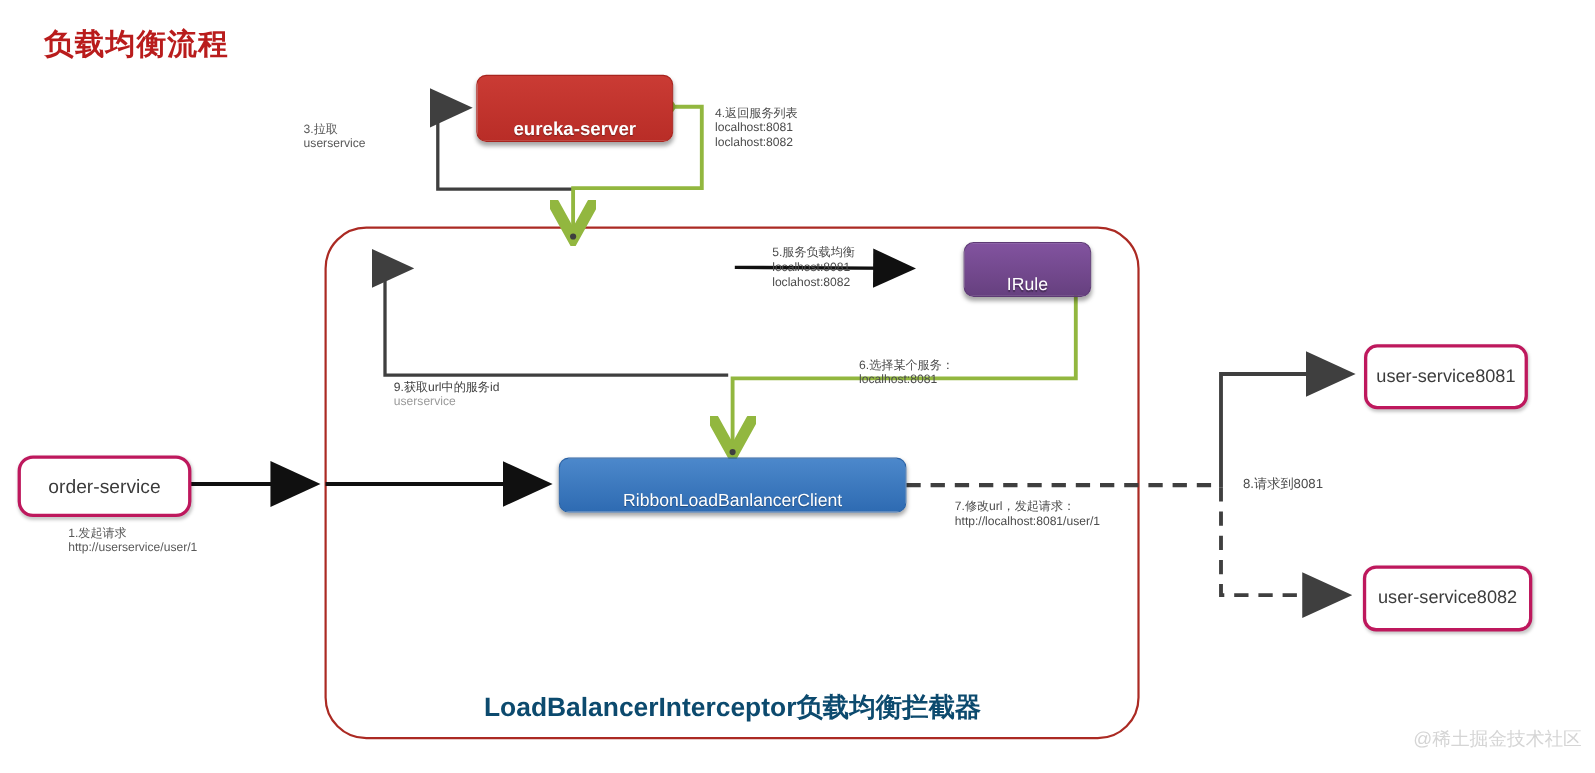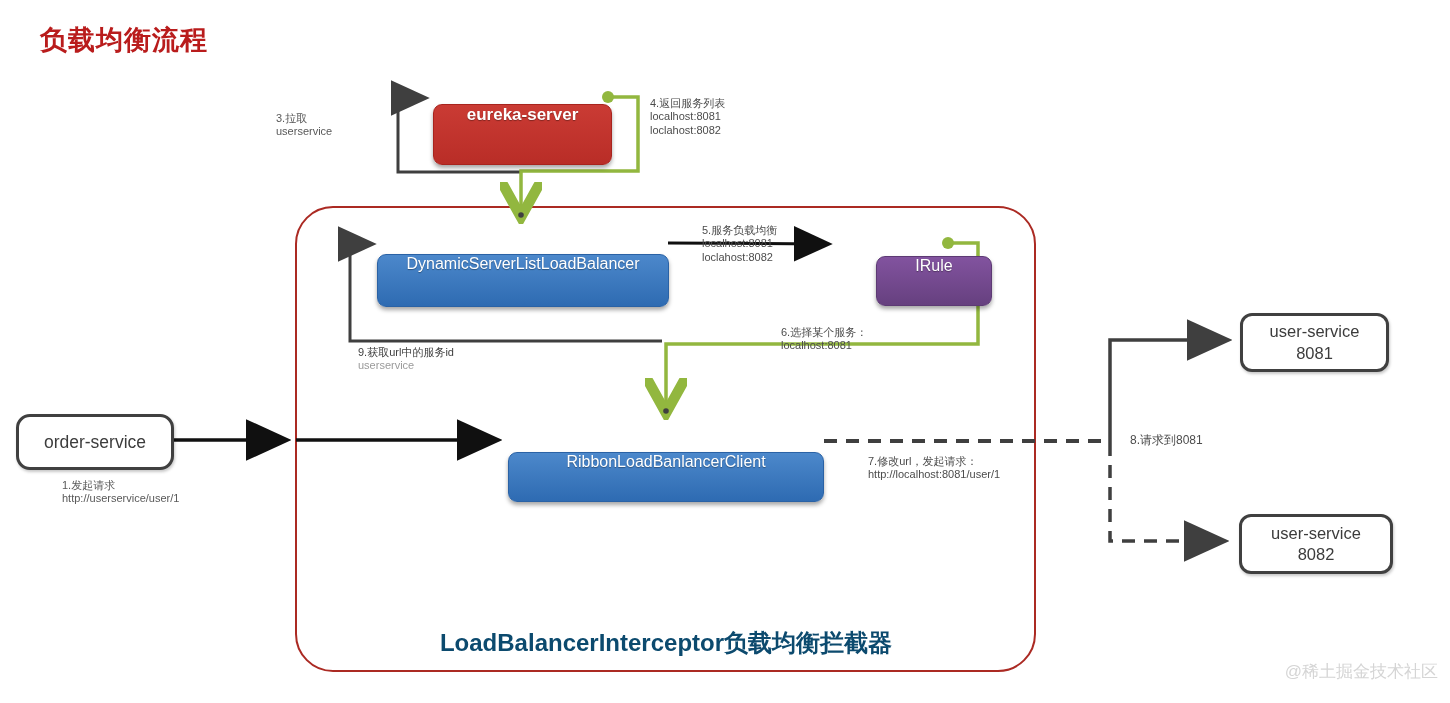--- a/index.html
+++ b/index.html
@@ -11,30 +11,30 @@
     position:absolute;left:40px;top:22px;font-size:27px;font-weight:800;
     color:#b91c1c;letter-spacing:1px;
   }
   .frame{
     position:absolute;left:295px;top:206px;width:741px;height:466px;
     border:2.5px solid #ab2a23;border-radius:38px;box-sizing:border-box;
     background:transparent;z-index:1;
   }
   svg.wires{position:absolute;left:0;top:0;z-index:2;}
   .node{
-    position:absolute;display:flex;align-items:flex-start;justify-content:center;
+    position:absolute;display:flex;align-items:flex-end;justify-content:center;
     color:#fff;border-radius:9px;box-shadow:0 3px 4px rgba(0,0,0,.35);
-    font-size:16px;z-index:3;text-shadow:0 1px 1px rgba(0,0,0,.35);margin-top:36px;
+    font-size:16px;z-index:3;text-shadow:0 1px 1px rgba(0,0,0,.35);
   }
   .node.blue{background:linear-gradient(180deg,#4c88cb,#2e6bb2);border:1px solid #2a62a5;}
   .node.red{background:linear-gradient(180deg,#ca3b34,#b92d27);border:1px solid #a8241e;font-weight:700;font-size:17px;}
   .node.purple{background:linear-gradient(180deg,#82539f,#66407f);border:1px solid #5d3a74;}
   .service{
-    position:absolute;display:flex;flex-direction:column;align-items:center;justify-content:center;
-    background:#fff;border:3px solid #404040;border-radius:12px;color:#3c3c3c;
+    position:absolute;display:flex;flex-direction:row;align-items:center;justify-content:center;
+    background:#fff;border:3px solid #be185d;border-radius:12px;color:#3c3c3c;
     font-size:16.5px;line-height:1.3;box-shadow:1px 2px 3px rgba(0,0,0,.22);z-index:3;text-align:center;
   }
   .lbl{
     position:absolute;color:#4c4c4c;font-size:11px;line-height:1.22;z-index:4;
     white-space:nowrap;
   }
   .lbl .dim{color:#9a9a9a;}
   .lbl.center{}
   .frame-label{
     position:absolute;left:296px;top:627px;width:740px;text-align:center;
@@ -87,23 +87,20 @@
 
     <path d="M1110,443 L1110,340 L1221,340" fill="none" stroke="#3f3f3f" stroke-width="3.5" marker-end="url(#mDark)"></path>
 
     <path d="M1110,443 L1110,541 L1218,541" fill="none" stroke="#3f3f3f" stroke-width="3.5" stroke-dasharray="13 9" marker-end="url(#mDark)"></path>
   </svg>
 
   <div class="node red" style="left:433px;top:68px;width:177px;height:59px;">
     <span>eureka-server</span>
   </div>
 
-  <div class="node blue" style="left:377px;top:218px;width:290px;height:51px;">
-    <span>DynamicServerListLoadBalancer</span>
-  </div>
 
   <div class="node purple" style="left:876px;top:220px;width:114px;height:48px;">
     <span>IRule</span>
   </div>
 
   <div class="node blue" style="left:508px;top:416px;width:314px;height:48px;">
     <span>RibbonLoadBanlancerClient</span>
   </div>
 
   <div class="service" style="left:16px;top:414px;width:152px;height:50px;font-size:17.5px;border-radius:14px;">

